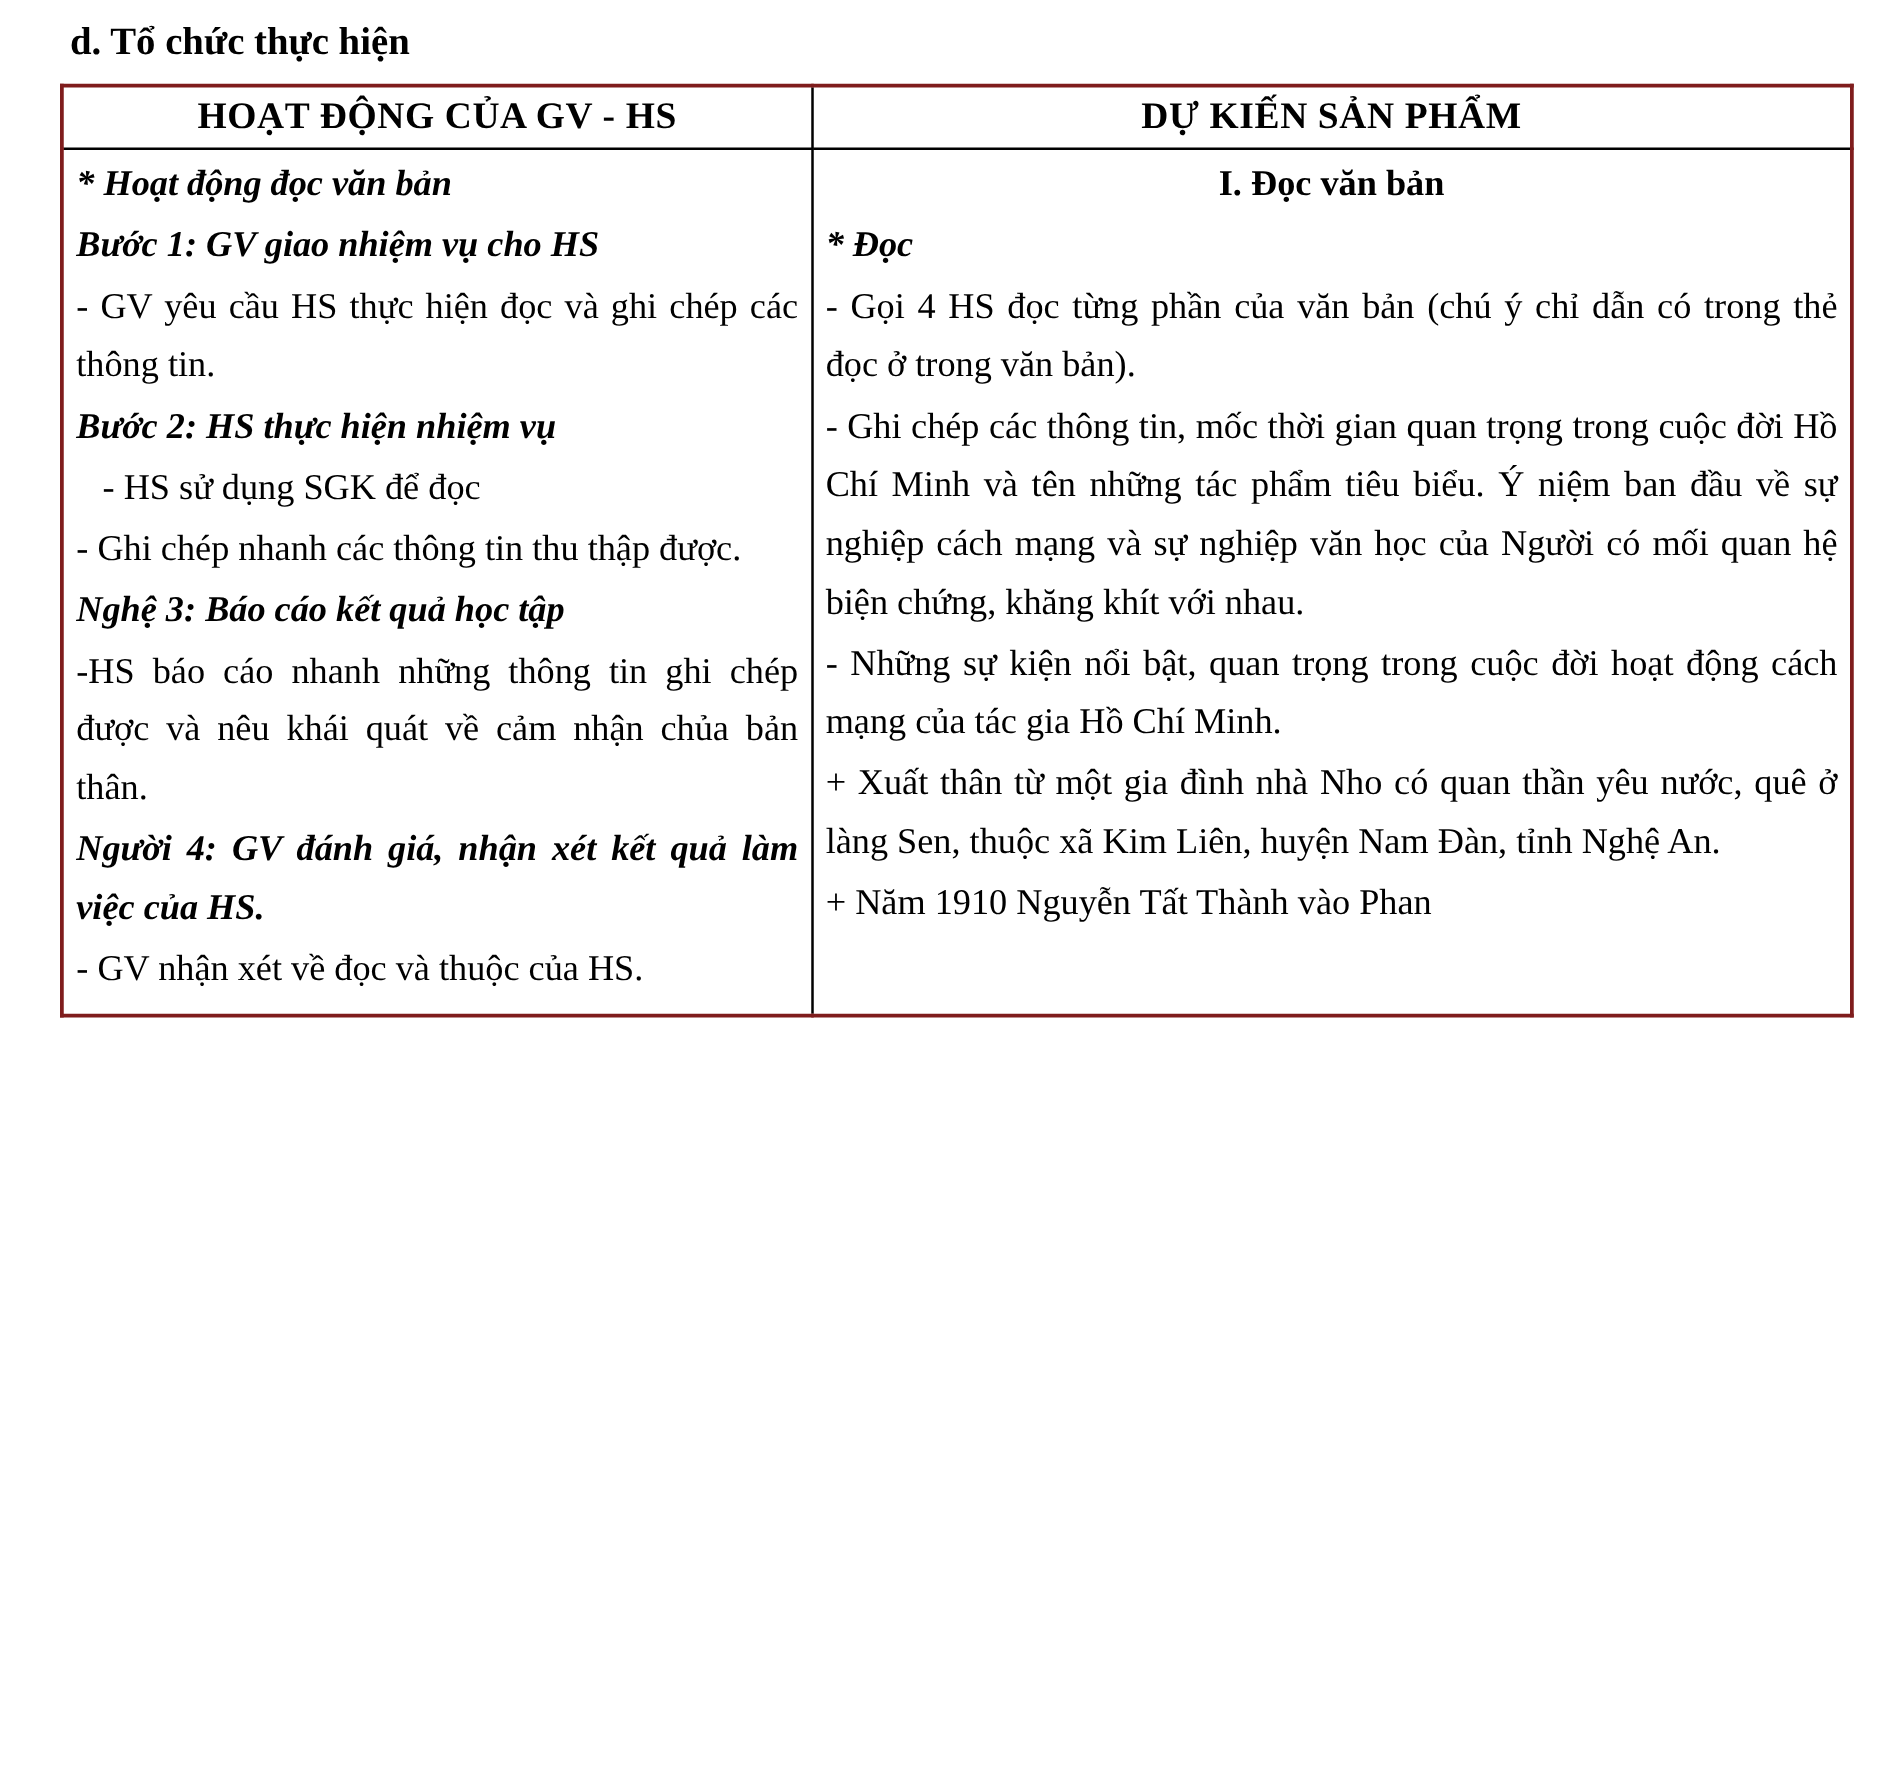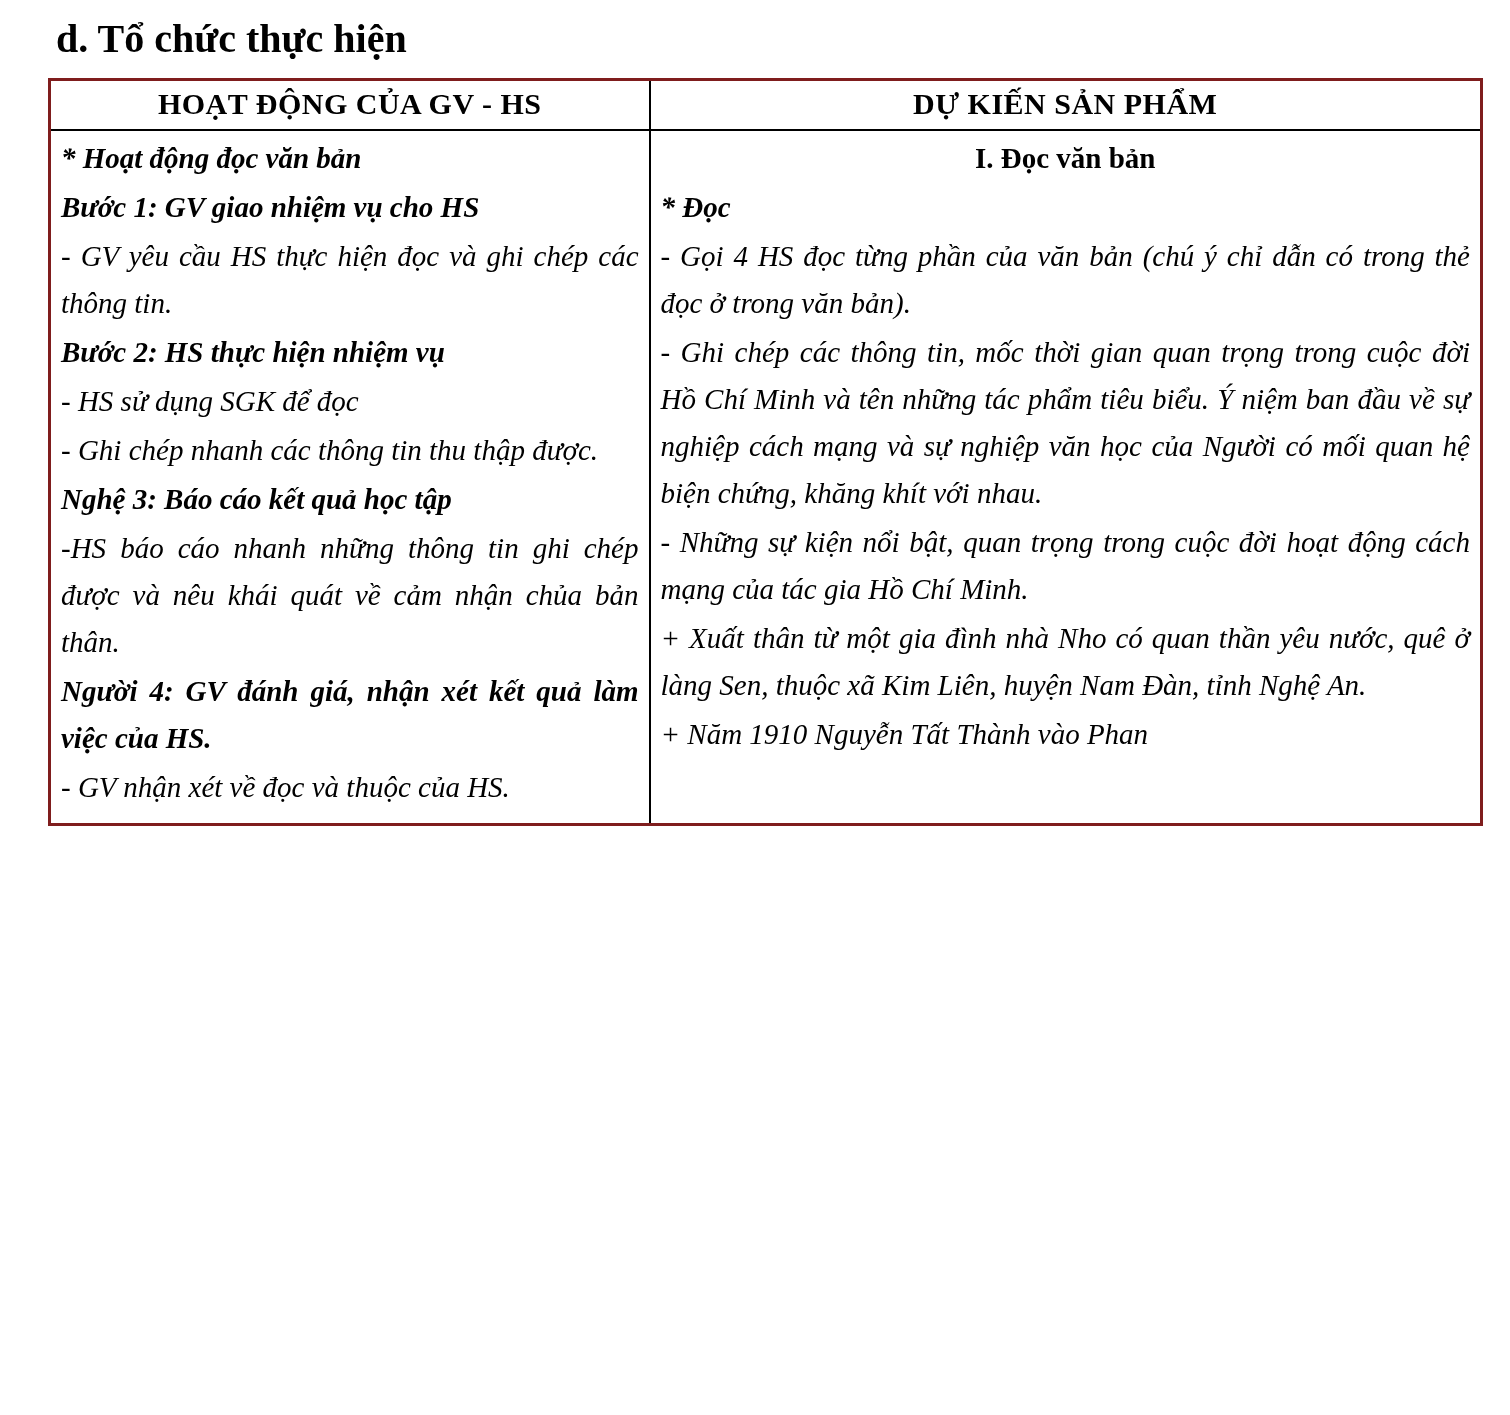--- a/index.html
+++ b/index.html
@@ -15,21 +15,21 @@
     overflow: hidden;
   }
   .page {
     position: relative;
     width: 1510px;
     height: 1415px;
     box-sizing: border-box;
     padding: 8px 30px 0 48px;
   }
   .doc-heading {
-    font-size: 40px;
+    font-size: 31px;
     font-weight: bold;
     line-height: 1.25;
     margin: 6px 0 14px 8px;
   }
   table.main-table {
     border-collapse: collapse;
     width: 1432px;
     table-layout: fixed;
     border: 3px solid #7f1d1d;
   }
@@ -63,24 +63,24 @@
     font-style: italic;
     text-align: justify;
     font-family: Liberation Serif, serif;
   }
   p.b {
     font-weight: bold;
     text-align: center;
   }
   p.plain {
     text-align: justify;
-    font-style: italic;
   }
   p.left {
     text-align: left;
+    margin-left: 21px;
   }
   .cell-left .cell-inner { font-size: 29px; }
   .cell-right .cell-inner { font-size: 29px; }
 </style>
 </head>
 <body>
 
 <div class="page">
 
   <div class="doc-heading">d. Tổ chức thực hiện</div>

